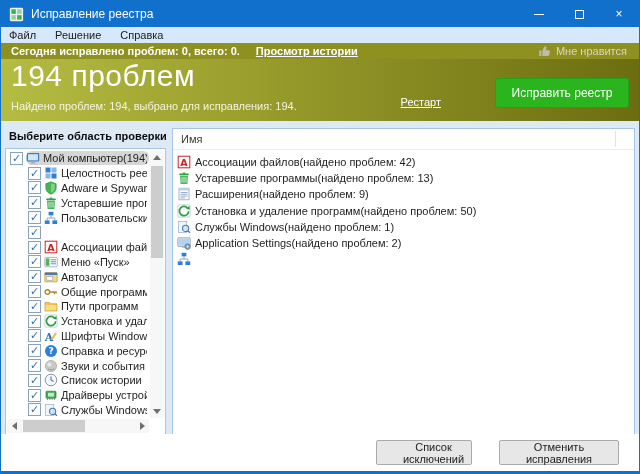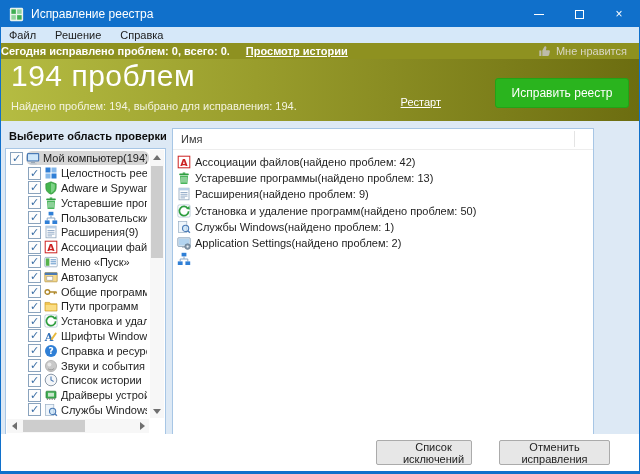--- a/index.html
+++ b/index.html
@@ -14,21 +14,21 @@
   .winbtn { width:40px; height:26px; color:#fff; font-size:12px; display:flex; align-items:center; justify-content:center; cursor:default; }
   .glyph-min { width:10px; border-top:1px solid #fff; display:inline-block; }
   .glyph-max { width:9px; height:9px; border:1px solid #fff; display:inline-block; }
 
   
   .menubar { position:absolute; left:0; top:26px; right:0; height:16px; background:#d6e8f9; display:flex; align-items:center; }
   .menuitem { font-size:11px; color:#1b1b1b; padding:0 11px 0 8px; height:16px; line-height:16px; }
 
   
   .strip { position:absolute; left:0; top:42px; right:0; height:16px; background:#8e9120; display:flex; align-items:center; color:#fff; font-size:11px; font-weight:bold; }
-  .strip-text { white-space:nowrap; }
+  .strip-text { margin-left:10px; white-space:nowrap; }
   .strip-link { margin-left:16px; text-decoration:underline; white-space:nowrap; cursor:pointer; }
   .like { margin-left:auto; margin-right:12px; display:flex; align-items:center; gap:5px; color:#d9d7c6; font-weight:normal; cursor:pointer; }
   .like svg { width:14px; height:14px; }
 
   
   .banner { position:absolute; left:0; top:58px; right:0; height:62px; background:linear-gradient(90deg,#b5bc42 0%,#999d2c 40%,#6c6d10 100%); color:#fff; }
   .headline { position:absolute; left:10px; top:0px; font-size:30px; font-weight:400; letter-spacing:0.5px; }
   .subtext { position:absolute; left:10px; bottom:9px; font-size:11px; color:#f4f4e2; }
   .restart { position:absolute; right:198px; bottom:13px; font-size:11px; color:#fff; text-decoration:underline; cursor:pointer; }
   .fixbtn { position:absolute; right:10px; top:19px; width:134px; height:30px; background:#2ab41e; border:1px solid #22a317; border-radius:3px; color:#fff; font-size:12px; display:flex; align-items:center; justify-content:center; cursor:pointer; font-family:inherit; }
@@ -52,35 +52,35 @@
   .hscroll { position:absolute; left:1px; right:16px; bottom:1px; height:14px; background:#f7f7f7; }
   .sb-btn { position:absolute; width:14px; height:14px; display:flex; align-items:center; justify-content:center; }
   .tri { width:0; height:0; }
   .tri-up   { border-left:4px solid transparent; border-right:4px solid transparent; border-bottom:5px solid #6f6f6f; }
   .tri-down { border-left:4px solid transparent; border-right:4px solid transparent; border-top:5px solid #6f6f6f; }
   .tri-left { border-top:4px solid transparent; border-bottom:4px solid transparent; border-right:5px solid #6f6f6f; }
   .tri-right{ border-top:4px solid transparent; border-bottom:4px solid transparent; border-left:5px solid #6f6f6f; }
   .vthumb { position:absolute; left:1px; width:12px; background:#cdcdcd; }
   .hthumb { position:absolute; top:1px; height:12px; background:#cdcdcd; }
 
-  .rightpanel { position:absolute; left:171px; top:7px; width:422px; height:307px; background:#fff; border:1px solid #a7c6e5; }
+  .rightpanel { position:absolute; left:171px; top:7px; width:463px; height:307px; background:#fff; border:1px solid #a7c6e5; }
   .col-header { position:relative; height:21px; border-bottom:1px solid #ededed; }
   .col-header .ch-label { position:absolute; left:8px; top:4px; font-size:11px; color:#3a3a3a; }
   .col-sep { position:absolute; right:18px; top:2px; bottom:2px; width:1px; background:#e4e4e4; }
   .list-rows { position:absolute; left:4px; top:25px; right:2px; bottom:2px; overflow:hidden; }
   .list-row { display:flex; align-items:center; height:16.2px; white-space:nowrap; cursor:default; }
   .list-row .ic { flex:0 0 auto; width:14px; height:14px; margin-right:4px; }
   .list-row .ic svg { width:14px; height:14px; display:block; }
   .list-row .lb { font-size:11px; color:#1e1e1e; overflow:hidden; }
 
   
   .footer { position:absolute; left:0; bottom:0; right:0; height:37px; background:#fff; }
   .fbtn { position:absolute; height:25px; background:#e7e7e7; border:1px solid #ababab; border-radius:2px; font-size:11px; color:#222; font-family:inherit; cursor:pointer; }
   .fbtn1 { left:375px; top:6px; width:96px;padding-left:19px; }
-  .fbtn2 { left:498px; top:6px; width:111px; }
+  .fbtn2 { left:498px; top:6px; width:120px; }
 </style>
 </head>
 <body>
 
 <div id="window">
 
   <div class="titlebar">
     <svg class="appicon" viewBox="0 0 14 14">
       <rect x="0.8" y="0.8" width="12.4" height="12.4" rx="1.2" fill="#e9f3ec"></rect>
       <rect x="2.2" y="2.2" width="4.2" height="4.2" fill="#3fae52"></rect>
@@ -192,30 +192,20 @@
                   <path d="M7 4.4 V7 M3.2 9.4 V7 H10.8 V9.4" stroke="#8aa7c6" stroke-width="1" fill="none"></path>
                   <rect x="0.8" y="9.4" width="4.8" height="3.6" fill="#2f7fd6"></rect>
                   <rect x="8.4" y="9.4" width="4.8" height="3.6" fill="#2f7fd6"></rect>
                 </svg>
               </span>
               <span class="lb">Пользовательские элементы</span>
             </span>
           </div>
           <div class="tree-row" style="padding-left: 21px;">
             <span class="cbx">✓</span>
-            <span class="selwrap">
-              <span class="ic">
-                <svg viewBox="0 0 14 14">
-                  <rect x="2" y="1.2" width="10" height="11.6" fill="#fdfefe" stroke="#8fa6bd" stroke-width="0.8"></rect>
-                  <rect x="2" y="1.2" width="10" height="2.2" fill="#b7cfe8"></rect>
-                  <path d="M3.5 5.5 H10.5 M3.5 7.3 H10.5 M3.5 9.1 H10.5 M3.5 10.9 H8" stroke="#7d9bbd" stroke-width="0.8"></path>
-                </svg>
-              </span>
-              <span class="lb">Расширения(9)</span>
-            </span>
           </div>
           <div class="tree-row" style="padding-left: 21px;">
             <span class="cbx">✓</span>
             <span class="selwrap">
               <span class="ic">
                 <svg viewBox="0 0 14 14">
                   <rect x="1.2" y="1.2" width="11.6" height="11.6" fill="#fff" stroke="#cc2222" stroke-width="1"></rect>
                   <text x="7" y="10.6" font-size="9.5" font-weight="bold" fill="#cc2222" text-anchor="middle" font-family="DejaVu Sans, sans-serif">A</text>
                 </svg>
               </span>

